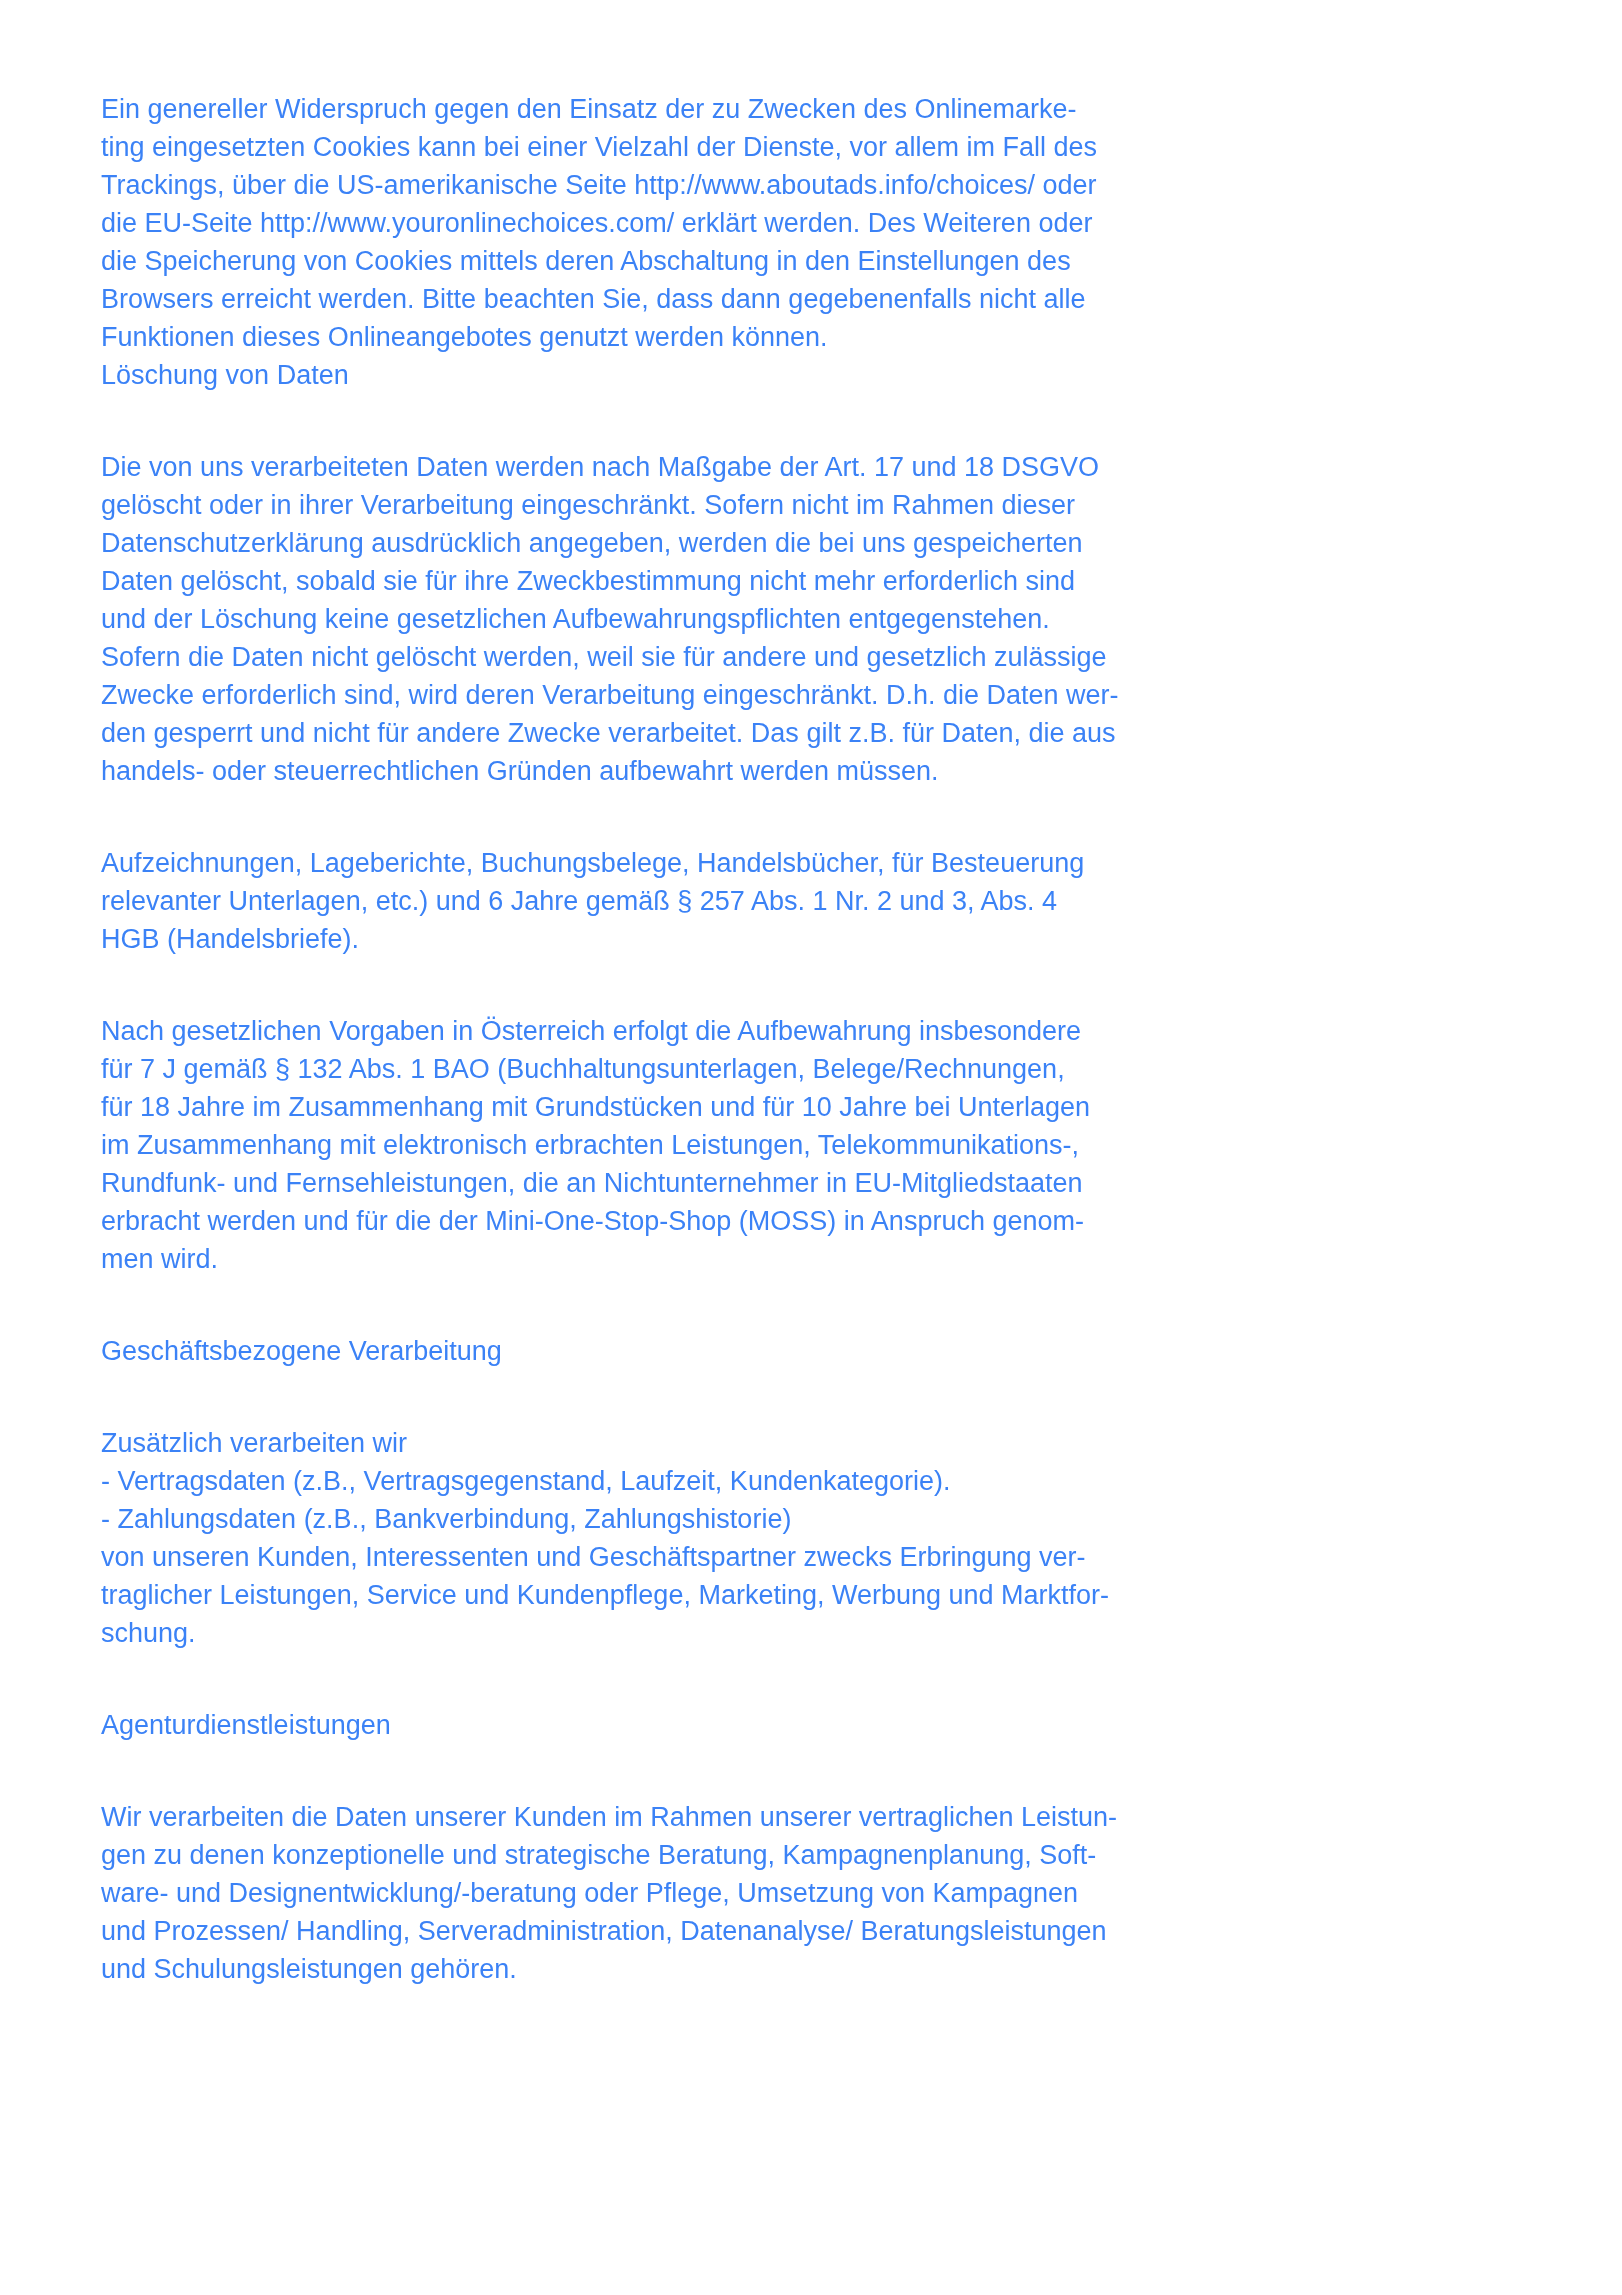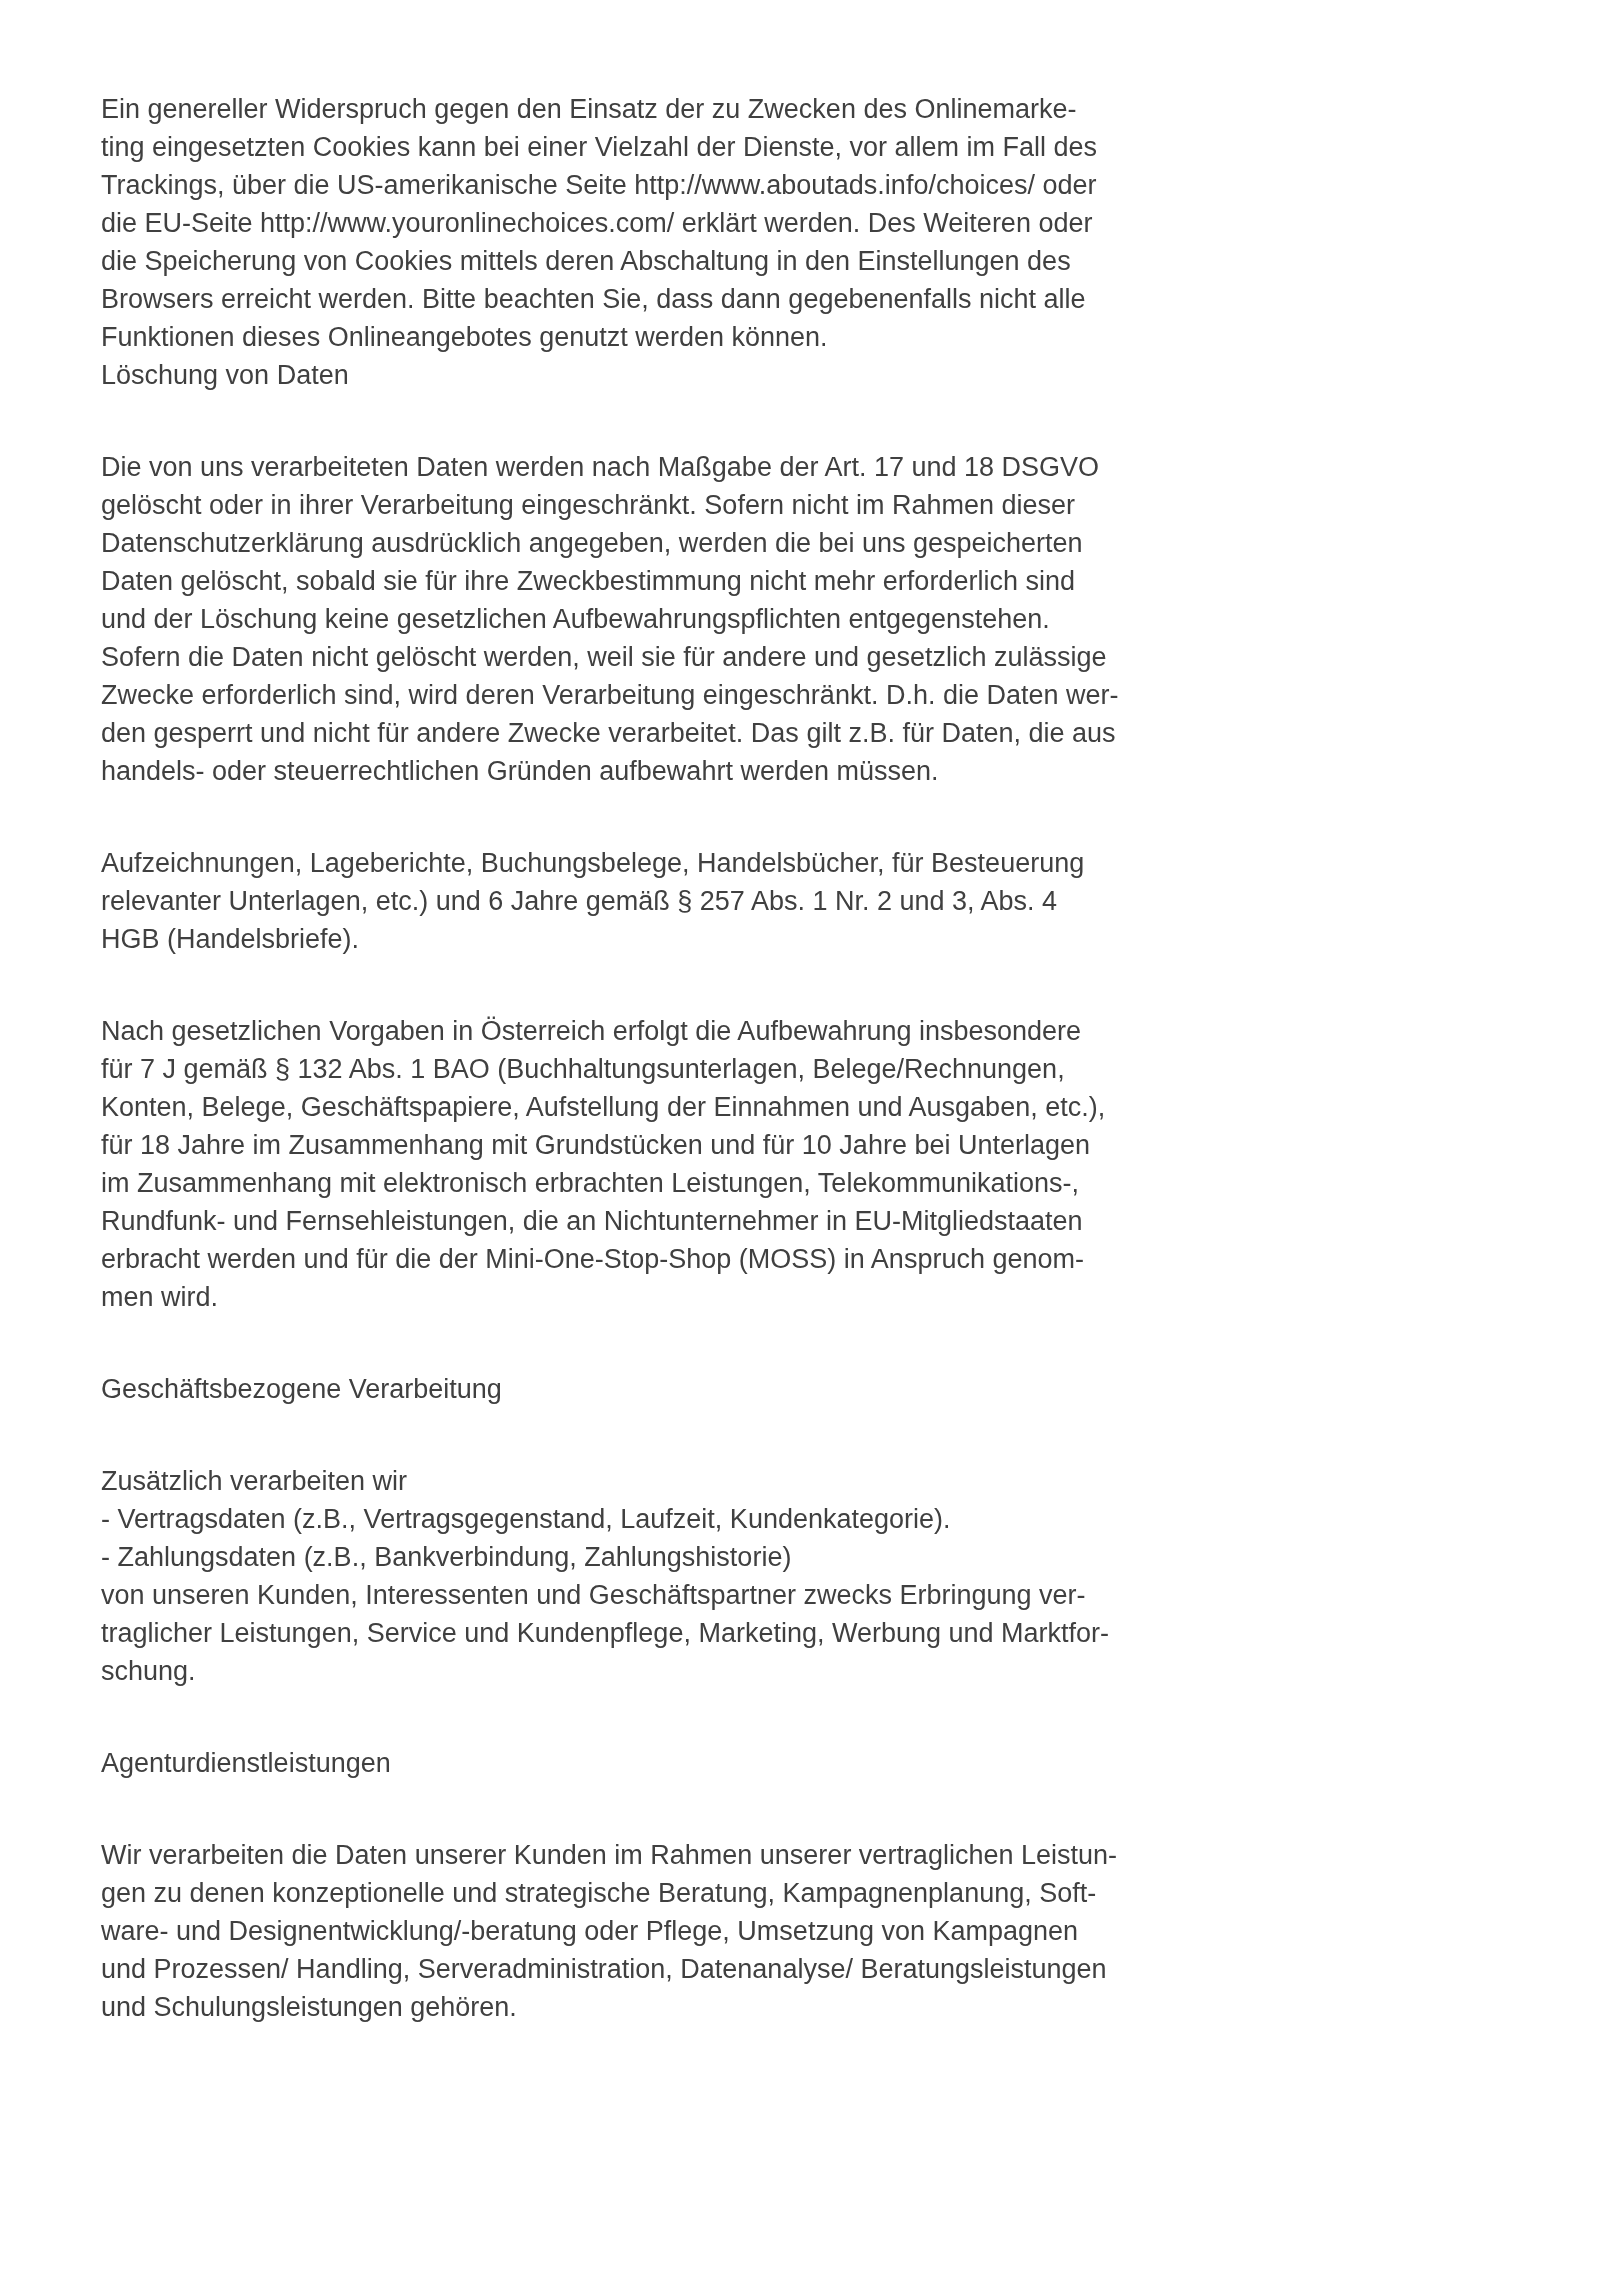--- a/index.html
+++ b/index.html
@@ -26,21 +26,21 @@
     font-kerning: normal;
   }
   .block { margin: 0; }
   .block.gap { margin-top: 54px; }
   .line { height: 38px; }
 </style>
 </head>
 <body>
 
 <div class="page" style="background: rgb(255, 255, 255);">
-  <div class="doc" id="doc" style="color: #404040;">
+  <div class="doc" id="doc" style="color: #3b82f6;">
       <div class="block">
         <div class="line">Ein genereller Widerspruch gegen den Einsatz der zu Zwecken des Onlinemarke-</div>
         <div class="line">ting eingesetzten Cookies kann bei einer Vielzahl der Dienste, vor allem im Fall des</div>
         <div class="line">Trackings, über die US-amerikanische Seite http://www.aboutads.info/choices/ oder</div>
         <div class="line">die EU-Seite http://www.youronlinechoices.com/ erklärt werden. Des Weiteren oder</div>
         <div class="line">die Speicherung von Cookies mittels deren Abschaltung in den Einstellungen des</div>
         <div class="line">Browsers erreicht werden. Bitte beachten Sie, dass dann gegebenenfalls nicht alle</div>
         <div class="line">Funktionen dieses Onlineangebotes genutzt werden können.</div>
       </div>
       <div class="block">
@@ -58,21 +58,20 @@
         <div class="line">handels- oder steuerrechtlichen Gründen aufbewahrt werden müssen.</div>
       </div>
       <div class="block gap">
         <div class="line">Aufzeichnungen, Lageberichte, Buchungsbelege, Handelsbücher, für Besteuerung</div>
         <div class="line">relevanter Unterlagen, etc.) und 6 Jahre gemäß § 257 Abs. 1 Nr. 2 und 3, Abs. 4</div>
         <div class="line">HGB (Handelsbriefe).</div>
       </div>
       <div class="block gap">
         <div class="line">Nach gesetzlichen Vorgaben in Österreich erfolgt die Aufbewahrung insbesondere</div>
         <div class="line">für 7 J gemäß § 132 Abs. 1 BAO (Buchhaltungsunterlagen, Belege/Rechnungen,</div>
-        <div class="line">Konten, Belege, Geschäftspapiere, Aufstellung der Einnahmen und Ausgaben, etc.),</div>
         <div class="line">für 18 Jahre im Zusammenhang mit Grundstücken und für 10 Jahre bei Unterlagen</div>
         <div class="line">im Zusammenhang mit elektronisch erbrachten Leistungen, Telekommunikations-,</div>
         <div class="line">Rundfunk- und Fernsehleistungen, die an Nichtunternehmer in EU-Mitgliedstaaten</div>
         <div class="line">erbracht werden und für die der Mini-One-Stop-Shop (MOSS) in Anspruch genom-</div>
         <div class="line">men wird.</div>
       </div>
       <div class="block gap">
         <div class="line">Geschäftsbezogene Verarbeitung</div>
       </div>
       <div class="block gap">

